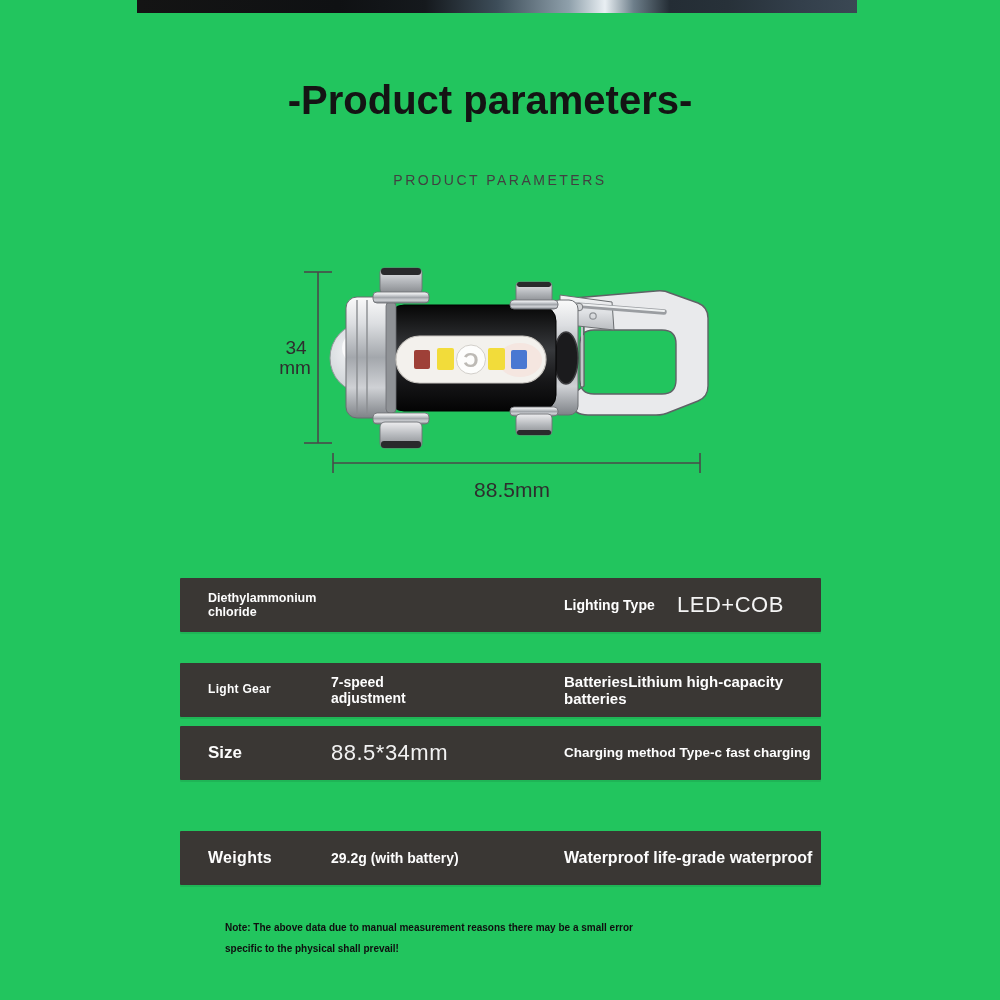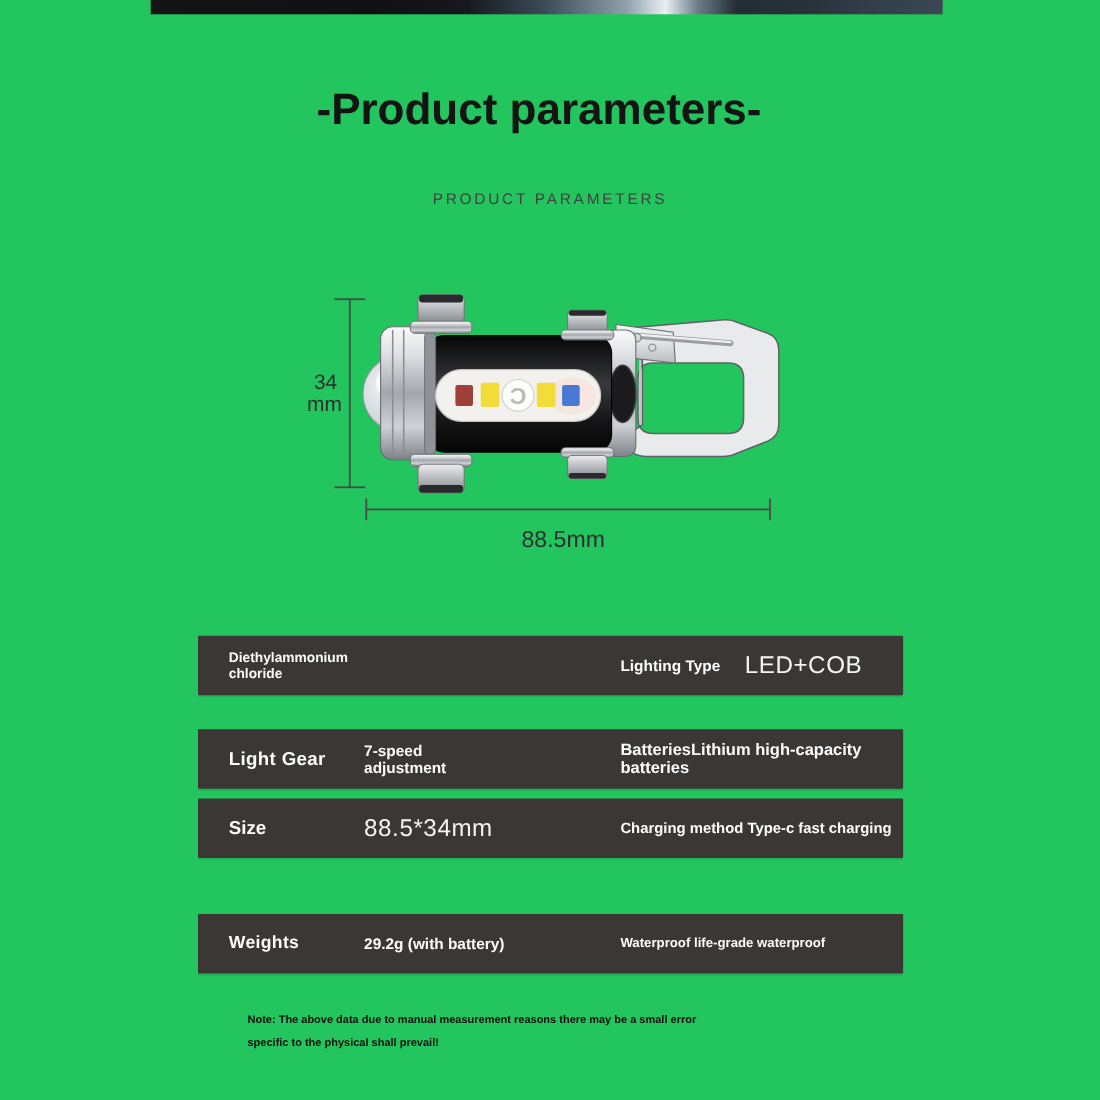--- a/index.html
+++ b/index.html
@@ -31,31 +31,31 @@
   .c1{left:28px;width:120px;}
   .c2{left:151px;width:165px;}
   .c3{left:384px;width:270px;}
   .c4{left:497px;width:140px;}
 
   .r1 .c1{font-size:12.5px;font-weight:700;}
   .r1 .c2{font-size:15.5px;font-weight:700;width:162px;}
   .r1 .c3{font-size:14px;font-weight:700;}
   .r1 .c4{font-size:22px;font-weight:400;letter-spacing:.5px;color:#f4f4f4;}
 
-  .r2 .c1{font-size:17px;font-weight:700;letter-spacing:.3px;}
+  .r2 .c1{font-size:12px;font-weight:700;letter-spacing:.3px;}
   .r2 .c2{font-size:14px;font-weight:700;width:112px;}
   .r2 .c3{font-size:15px;font-weight:700;width:248px;}
 
   .r3 .c1{font-size:17px;font-weight:700;}
   .r3 .c2{font-size:22px;font-weight:400;letter-spacing:.5px;color:#f2f2f2;}
   .r3 .c3{font-size:13.5px;font-weight:700;white-space:nowrap;}
 
   .r4 .c1{font-size:16px;font-weight:700;letter-spacing:.3px;}
   .r4 .c2{font-size:14px;font-weight:700;}
-  .r4 .c3{font-size:12px;font-weight:700;white-space:nowrap;}
+  .r4 .c3{font-size:16px;font-weight:700;white-space:nowrap;}
 
   .note{
     position:absolute;left:225px;top:917px;width:590px;
     font-size:10px;font-weight:700;color:#0f0f0f;line-height:21px;
   }
 </style>
 </head>
 <body>
 
 <div class="canvas">

